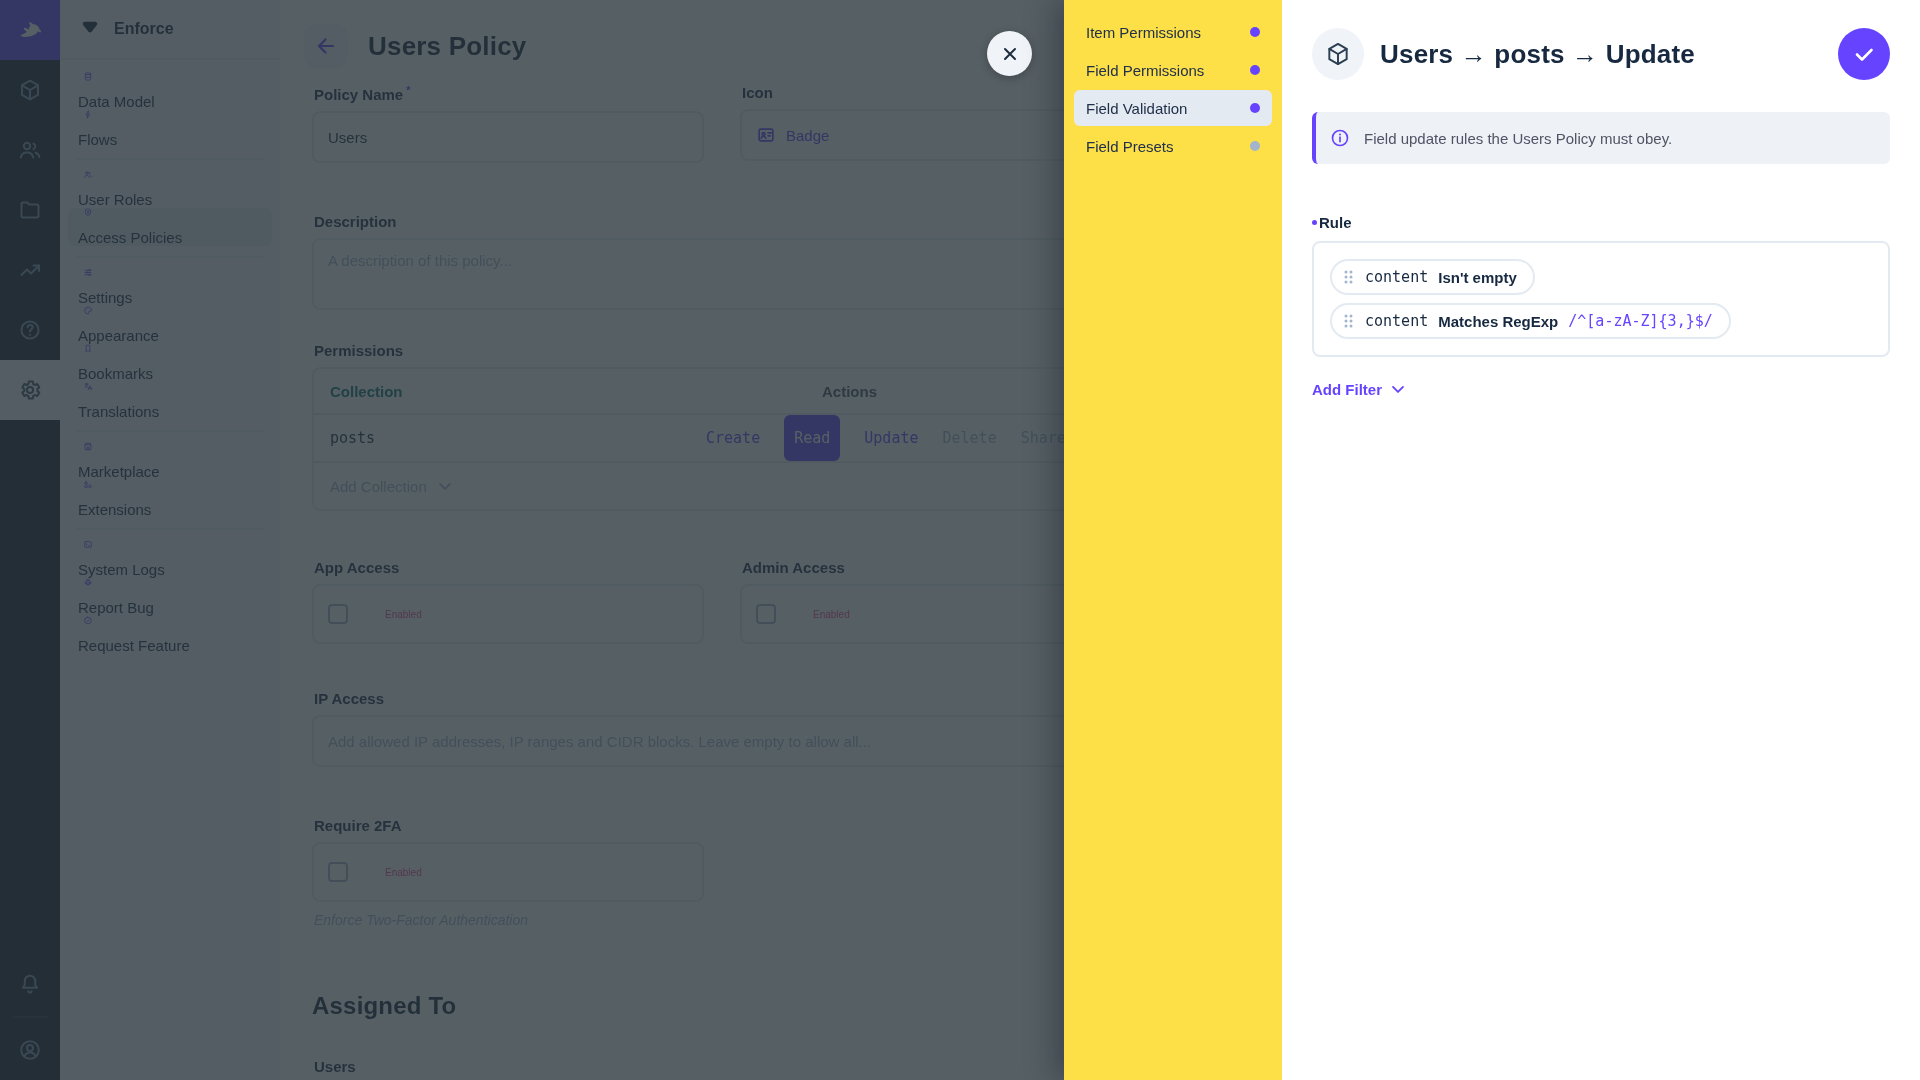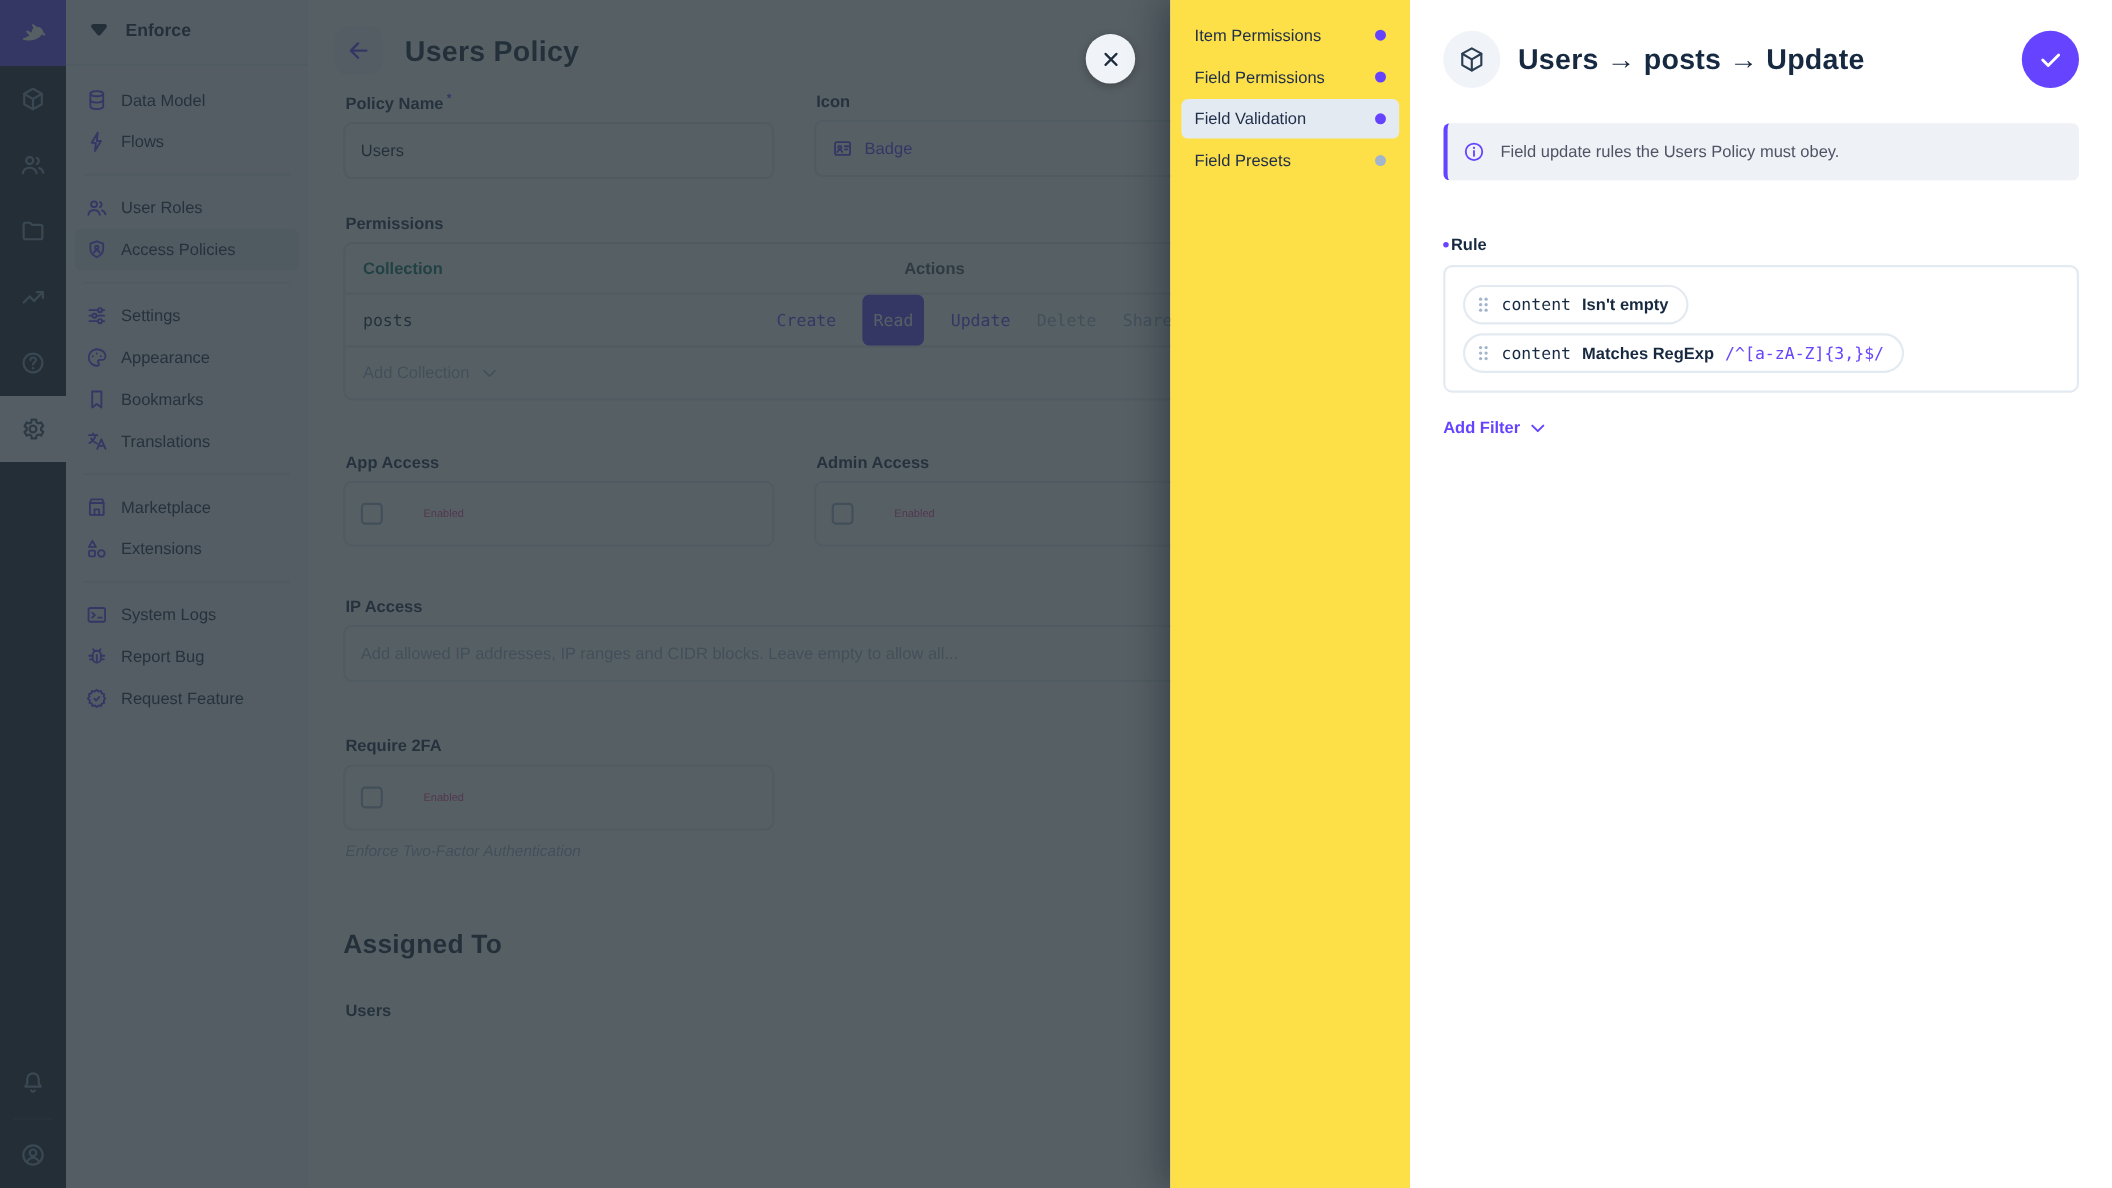--- a/index.html
+++ b/index.html
@@ -13,21 +13,21 @@
   .mod-cell { width:60px; height:60px; display:grid; place-items:center; color:#8196b1; cursor:pointer; }
   .mod-cell.active { background:#f0f4f9; color:#45576e; }
   .module-bottom { position:absolute; bottom:0; left:0; width:60px; }
   .mod-divider { height:2px; margin:2px 12px; background:rgba(255,255,255,.08); }
 
   
   .sidebar { position:absolute; left:60px; top:0; width:220px; height:100%; background:#f0f4f9; z-index:1; }
   .project { height:60px; display:flex; align-items:center; gap:12px; padding:0 18px; border-bottom:2px solid #e4eaf1; }
   .project-name { font-size:16px; font-weight:600; color:#172940; }
   .nav-list { padding-top:12px; }
-  .nav-item { height:38px; margin:0 8px; padding:0 10px; border-radius:6px; display:flex; align-items:center; gap:12px; cursor:pointer; }
+  .nav-item { height:38px; margin:0 8px; padding:0 10px; border-radius:6px; display:flex; gap:12px; cursor:pointer;flex-direction:column; }
   .nav-item.active { background:#e4eaf1; }
   .nav-item .i { color:#6644ff; }
   .nav-label { font-size:15px; font-weight:500; color:#21304a; }
   .nav-divider { height:2px; background:#e4eaf1; margin:10px 16px; }
 
   
   .content { position:absolute; left:280px; top:16px; width:860px; height:100%; background:#fff; z-index:1; }
   .main-header { height:60px; display:flex; align-items:center; padding-left:24px; }
   .back-btn { width:44px; height:44px; border-radius:12px; background:#f0f4f9; display:grid; place-items:center; color:#6644ff; cursor:pointer; }
   .page-title { font-size:26px; font-weight:700; color:#172940; margin-left:20px; letter-spacing:.2px; }
@@ -304,20 +304,26 @@
             <svg class="i" viewBox="0 0 24 24" fill="none" stroke="#6644ff" stroke-width="2" stroke-linecap="round" stroke-linejoin="round">
                 <rect x="3.8" y="5" width="16.4" height="14" rx="1.8"></rect>
                 <circle cx="9" cy="10.8" r="1.7"></circle>
                 <path d="M6.3 15.8c.5-1.5 1.5-2.3 2.7-2.3s2.2.8 2.7 2.3M14.5 9.5h3.7M14.5 13h2.7"></path>
               </svg>
             <span class="accent-text">Badge</span>
           </div>
         </div>
       </div>
 
+      <div style="margin-top:50px;">
+        <div class="f-label">Description</div>
+        <div class="input area">
+            <span class="placeholder">A description of this policy...</span>
+          </div>
+      </div>
 
       <div style="margin-top:32px;">
         <div class="f-label">Permissions</div>
         <div class="perm-table">
           <div class="pt-head">
             <div class="c1">Collection</div>
             <div class="c2">Actions</div>
           </div>
           <div class="pt-row">
             <div class="c1">posts</div>

